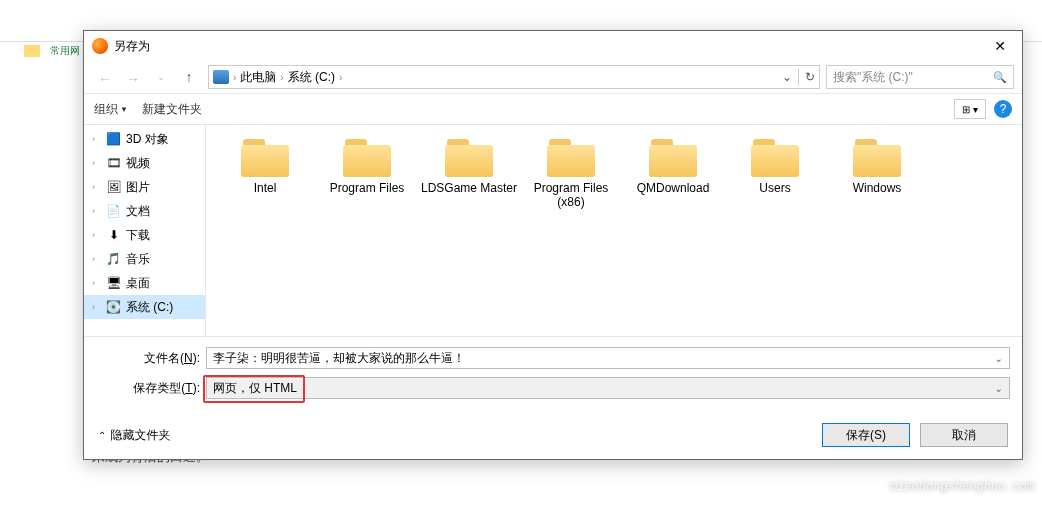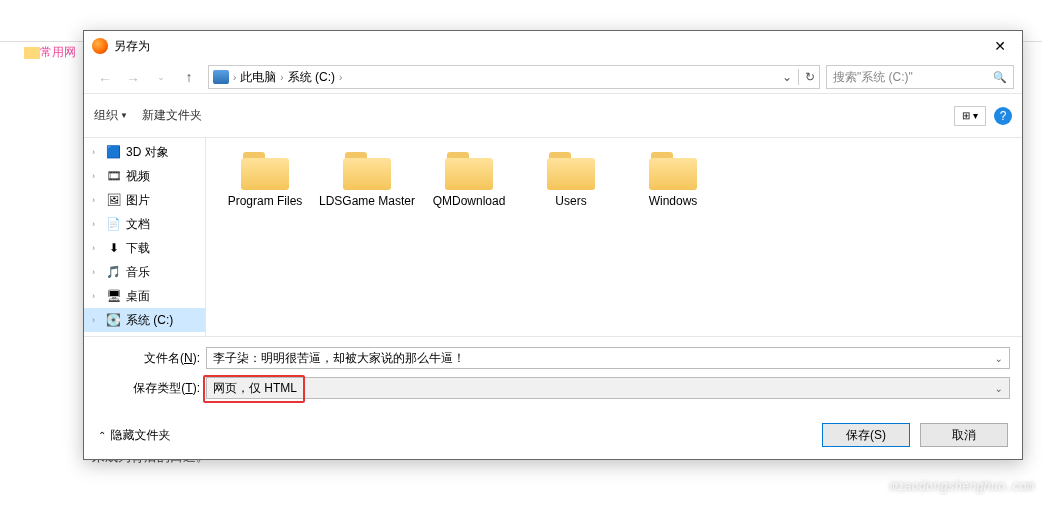--- a/index.html
+++ b/index.html
@@ -1,36 +1,36 @@
 <!DOCTYPE html>
 <html><head>
 <meta charset="utf-8">
 <style>
 * { box-sizing: border-box; margin: 0; padding: 0; font-family: "Microsoft YaHei", "Segoe UI", sans-serif; }
 body { width: 1042px; height: 508px; background: #fff; position: relative; overflow: hidden; }
 .bg-window { position: absolute; top: 0; left: 0; right: 0; height: 42px; border-bottom: 1px solid #ddd; }
-.bg-tab { position: absolute; left: 20px; top: 40px; display: flex; align-items: center; gap: 0; font-size: 12px; color: #ec4899; padding: 4px; }
+.bg-tab { position: absolute; left: 20px; top: 40px; display: flex; align-items: center; gap: 10px; font-size: 10px; color: #15803d; padding: 4px; }
 .bg-tab .folder-ico { width: 16px; height: 12px; background: #ffd97a; border-radius: 1px; display: inline-block; }
 .bg-text { position: absolute; left: 92px; bottom: 42px; font-size: 13px; color: #444; }
 .watermark { position: absolute; right: 8px; bottom: 14px; font-size: 12px; color: rgba(255,255,255,.7); text-shadow: 0 0 4px rgba(0,0,0,.4); font-style: italic; font-family: Liberation Mono, monospace; }
 .dialog { position: absolute; left: 83px; top: 30px; width: 940px; height: 430px; background: #fff; border: 1px solid #666; box-shadow: 0 4px 18px rgba(0,0,0,.25); display: flex; flex-direction: column; }
 .titlebar { height: 30px; display: flex; align-items: center; padding: 0 8px; font-size: 12px; }
 .titlebar .ff-icon { width: 16px; height: 16px; border-radius: 50%; background: radial-gradient(circle at 35% 35%, #ffb347, #ff6a00 60%, #b23400); margin-right: 6px; }
 .titlebar .title { flex: 1; }
 .titlebar .close { font-size: 14px; width: 28px; text-align: center; cursor: pointer; }
 .addr-row { height: 32px; display: flex; align-items: center; padding: 0 8px; gap: 2px; }
 .nav-btn { width: 26px; height: 24px; display: flex; align-items: center; justify-content: center; color: #555; font-size: 14px; }
 .nav-btn.disabled { color: #bbb; }
 .breadcrumb { flex: 1; height: 24px; border: 1px solid #ccc; background: #fff; display: flex; align-items: center; padding: 0 4px; font-size: 12px; gap: 4px; margin: 0 4px; }
 .breadcrumb .drv-ico { width: 16px; height: 14px; background: linear-gradient(#5aa0e6,#2a6fb0); border-radius: 2px; }
 .breadcrumb .sep { color: #888; font-size: 10px; }
 .breadcrumb .refresh { margin-left: auto; display: flex; align-items: center; gap: 6px; color: #555; }
 .breadcrumb .vline { width: 1px; height: 16px; background: #ccc; }
 .searchbox { width: 188px; height: 24px; border: 1px solid #ccc; display: flex; align-items: center; padding: 0 6px; font-size: 12px; color: #888; justify-content: space-between; }
-.toolbar-row { height: 45px; display: flex; align-items: center; padding: 0 10px; border-top: 1px solid #e6e6e6; border-bottom: 1px solid #e6e6e6; font-size: 12px; }
+.toolbar-row { height: 32px; display: flex; align-items: center; padding: 0 10px; border-top: 1px solid #e6e6e6; border-bottom: 1px solid #e6e6e6; font-size: 12px; }
 .toolbar-row .tb-item { margin-right: 14px; color: #333; display: flex; align-items: center; gap: 2px; }
 .toolbar-row .spacer { flex: 1; }
 .view-btn { width: 32px; height: 20px; border: 1px solid #ccc; display: flex; align-items: center; justify-content: center; font-size: 10px; margin-right: 8px; }
 .help-btn { width: 18px; height: 18px; border-radius: 50%; background: #1e88e5; color: #fff; font-size: 12px; display: flex; align-items: center; justify-content: center; }
 .body-area { flex: 1; display: flex; min-height: 0; }
 .tree { width: 122px; border-right: 1px solid #e6e6e6; overflow: hidden; font-size: 12px; padding-top: 2px; }
 .tree-item { display: flex; align-items: center; height: 24px; padding-left: 8px; gap: 4px; }
 .tree-item.selected { background: #cde8ff; }
 .tree-item .exp { width: 10px; color: #888; font-size: 9px; }
 .tree-item .ico { width: 16px; height: 16px; display: inline-flex; align-items: center; justify-content: center; }
@@ -145,25 +145,33 @@
         </div>
         <div class="tree-item selected">
           <span class="exp">›</span>
           <span class="ico">💽</span>
           <span>系统 (C:)</span>
         </div>
       </div>
     <div class="folders-pane" id="folders">
         <div class="folder">
           <div class="folder-icon"></div>
+          <span>Intel</span>
+        </div>
+        <div class="folder">
+          <div class="folder-icon"></div>
           <span>Program Files</span>
         </div>
         <div class="folder">
           <div class="folder-icon"></div>
           <span>LDSGame Master</span>
+        </div>
+        <div class="folder">
+          <div class="folder-icon"></div>
+          <span>Program Files (x86)</span>
         </div>
         <div class="folder">
           <div class="folder-icon"></div>
           <span>QMDownload</span>
         </div>
         <div class="folder">
           <div class="folder-icon"></div>
           <span>Users</span>
         </div>
         <div class="folder">

